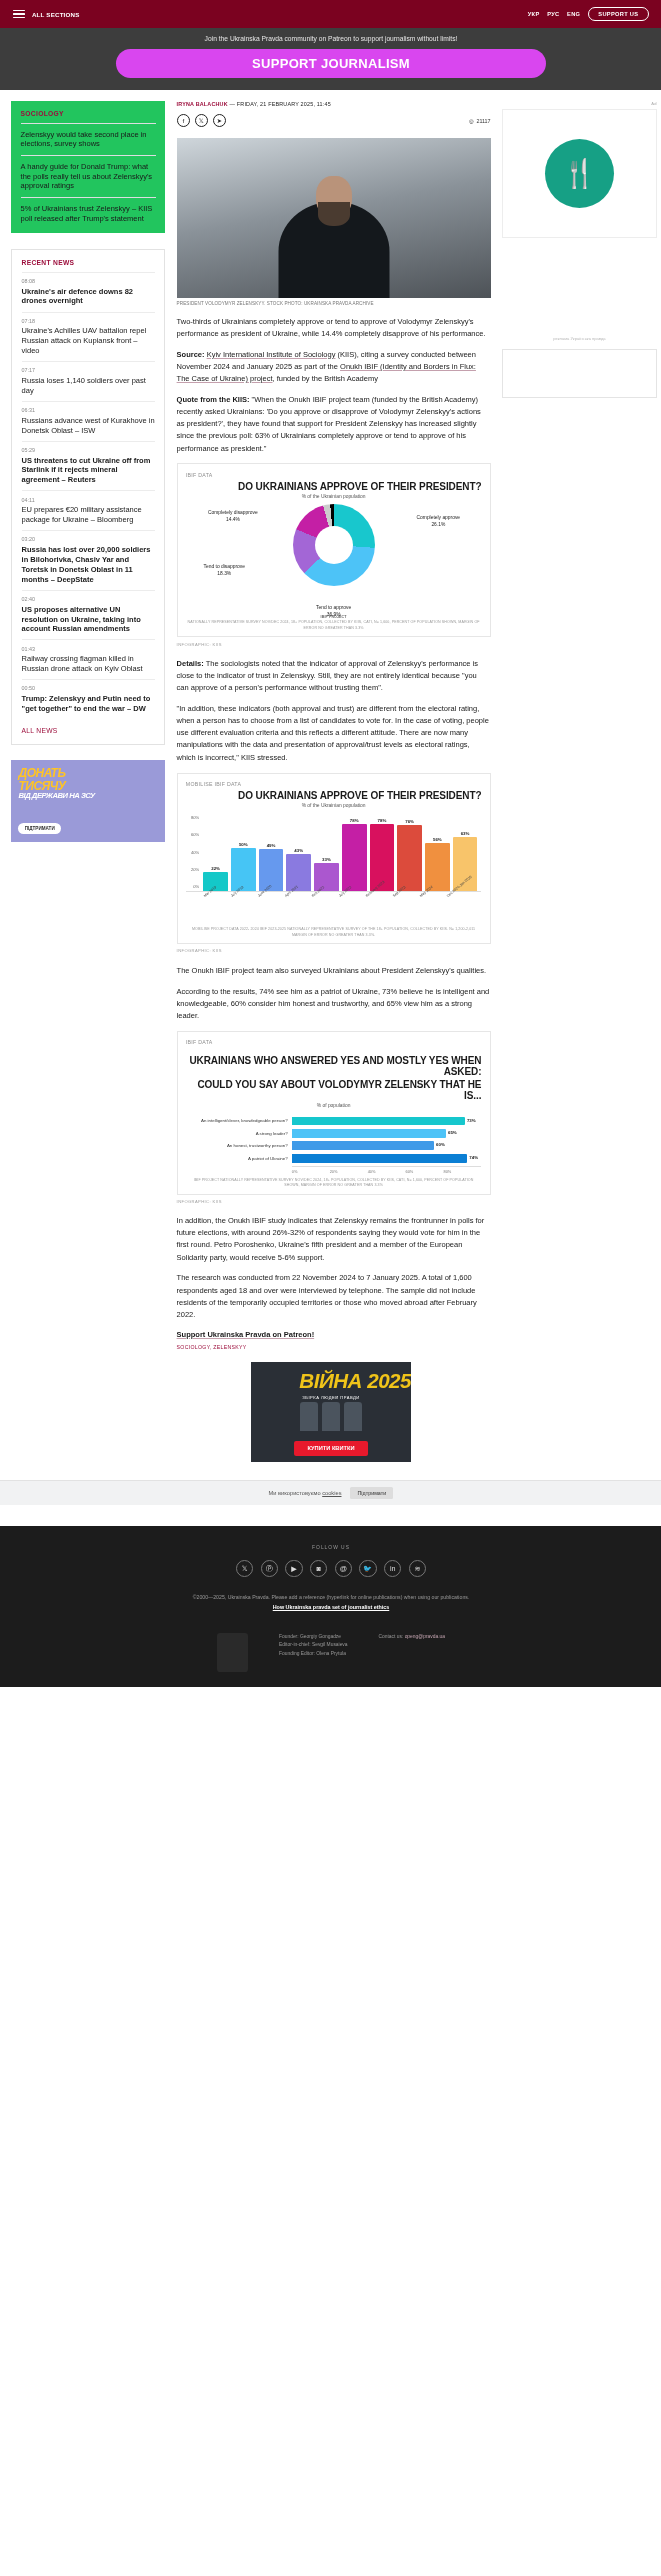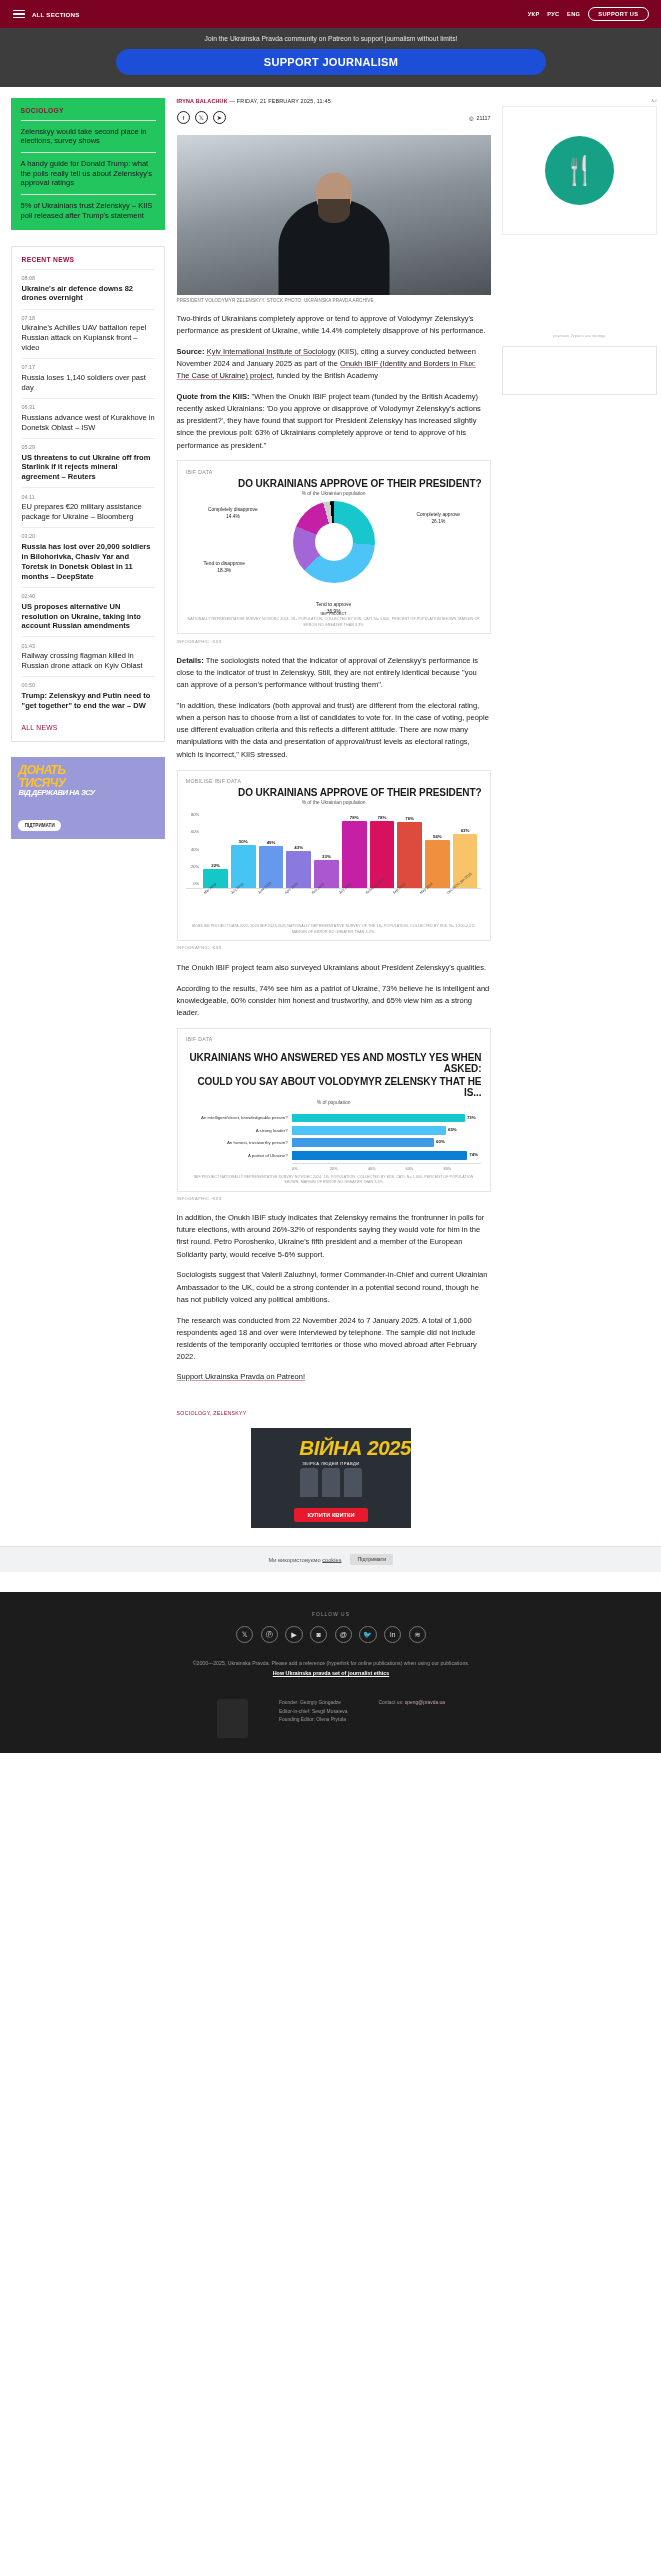--- a/index.html
+++ b/index.html
@@ -16,22 +16,22 @@
   .logo{position:absolute;left:0;right:0;text-align:center;color:#fff;
         font-family:"Liberation Serif", serif;font-size:13px;letter-spacing:0.8px;
         font-weight:bold;pointer-events:none;}
   .langs{margin-left:auto;display:flex;align-items:center;gap:7.7px;z-index:2;}
   .langs a{color:#fff;font-size:5.7px;font-weight:bold;text-decoration:none;letter-spacing:0.3px;}
   .support-us{border:1px solid #fff;border-radius:10.3px;padding:3.1px 9.3px;color:#fff;
               font-size:5.7px;font-weight:bold;letter-spacing:0.3px;cursor:pointer;}
   
   .patreon{background:#3d3d3d;padding:7.2px 0 11.3px;text-align:center;}
   .patreon-text{color:#e8e8e8;font-size:6.7px;margin-bottom:6.7px;}
-  .patreon-btn{display:inline-block;background:#1d4ed8;color:#fff;font-weight:bold;
-    font-size:11px;letter-spacing:0.3px;border-radius:15.5px;padding:7.2px 0;width:430px;cursor:pointer;}
+  .patreon-btn{display:inline-block;background:#d946ef;color:#fff;font-weight:bold;
+    font-size:13px;letter-spacing:0.3px;border-radius:15.5px;padding:7.2px 0;width:430px;cursor:pointer;}
   
   .wrap{display:flex;padding:11.3px 11.3px 0 11.3px;gap:11.3px;align-items:flex-start;}
   .sidebar{width:154px;flex:none;}
   .article{width:314px;flex:none;}
   .rail{width:155px;flex:none;}
   
   .card{background:#22c55e;padding:8.8px 9.3px 4.1px;margin-bottom:15.5px;}
   .card.outline{background:#fff;border:0.5px solid #e2e2e2;}
   .sect-title{color:#9c0d3b;font-size:6.7px;font-weight:bold;letter-spacing:0.3px;margin-bottom:6.2px;}
   .side-item{padding:5.7px 0;border-top:0.5px solid #dcdee0;font-size:7.5px;line-height:1.32;cursor:pointer;}
@@ -103,21 +103,21 @@
   
   .ad-label{font-size:4.1px;color:#aaa;text-align:right;margin-bottom:3.1px;letter-spacing:0.3px;}
   .ad-box{width:155px;height:129px;background:#fff;border:0.5px solid #ededed;
     display:flex;align-items:center;justify-content:center;}
   .ad-circle{width:69px;height:69px;border-radius:50%;background:#16a085;
     display:flex;align-items:center;justify-content:center;}
   .ad-caption{font-size:4.1px;color:#b9b9b9;text-align:center;margin-top:98px;line-height:1.5;}
   .ad2{width:155px;height:49px;border:0.5px solid #e4e4e4;background:#fff;margin-top:7.2px;}
   
   .tags{font-size:5.2px;color:#9c0d3b;letter-spacing:0.3px;margin:3.1px 0 12.4px;}
-  .patreon-link{font-size:7.5px;font-weight:normal;margin-bottom:29px;}
+  .patreon-link{font-size:7.5px;font-weight:bold;margin-bottom:5px;}
   .patreon-link a{color:#1a1a1a;text-decoration:underline;text-decoration-color:#c4a0ad;}
   
   .warbanner{width:160px;height:100px;background:#2a2f36;position:relative;
     margin:0 auto 17.5px;overflow:hidden;cursor:pointer;}
   .wb-title{position:absolute;top:7.2px;left:0;right:0;text-align:right;color:#f0c419;
     font-size:20.6px;font-weight:bold;font-style:italic;letter-spacing:-0.5px;}
   .wb-sub{position:absolute;top:33px;left:0;right:0;text-align:center;color:#fff;font-size:4.1px;letter-spacing:0.5px;}
   .wb-figs{position:absolute;top:40px;left:0;right:0;height:32px;display:flex;justify-content:center;gap:3.6px;}
   .wb-fig{width:18.5px;height:29px;background:#4b545e;border-radius:3.1px 3.1px 0 0;}
   .wb-btn{position:absolute;bottom:6.7px;left:50%;transform:translateX(-50%);
@@ -405,21 +405,20 @@
           <div class="hs">20%</div>
           <div class="hs">40%</div>
           <div class="hs">60%</div>
           <div class="hs">80%</div>
         </div>
       <div class="info-foot">IBIF PROJECT NATIONALLY REPRESENTATIVE SURVEY NOV/DEC 2024, 18+ POPULATION, COLLECTED BY KIIS, CATI, N= 1,600, PERCENT OF POPULATION SHOWN, MARGIN OF ERROR NO GREATER THAN 3.3%</div>
     </div>
     <div class="graphic-label">INFOGRAPHIC: KIIS</div>
 
     <p>In addition, the Onukh IBIF study indicates that Zelenskyy remains the frontrunner in polls for future elections, with around 26%-32% of respondents saying they would vote for him in the first round. Petro Poroshenko, Ukraine's fifth president and a member of the European Solidarity party, would receive 5-6% support.</p>
-    <p>Sociologists suggest that Valerii Zaluzhnyi, former Commander-in-Chief and current Ukrainian Ambassador to the UK, could be a strong contender in a potential second round, though he has not publicly voiced any political ambitions.</p>
     <p>The research was conducted from 22 November 2024 to 7 January 2025. A total of 1,600 respondents aged 18 and over were interviewed by telephone. The sample did not include residents of the temporarily occupied territories or those who moved abroad after February 2022.</p>
 
     <div class="patreon-link">
       <a>Support Ukrainska Pravda on Patreon!</a>
     </div>
     <div class="tags">SOCIOLOGY, ZELENSKYY</div>
   </div>
 
   <div class="rail">
     <div class="ad-label">Ad</div>

